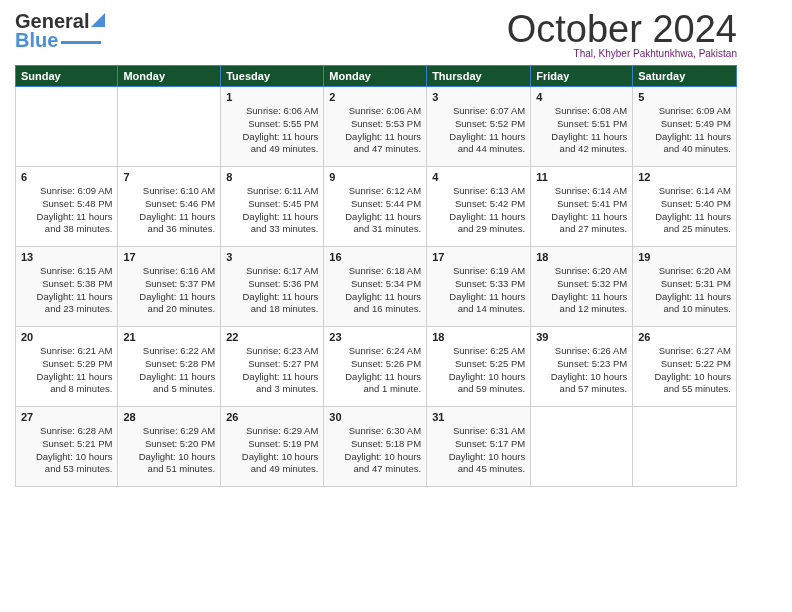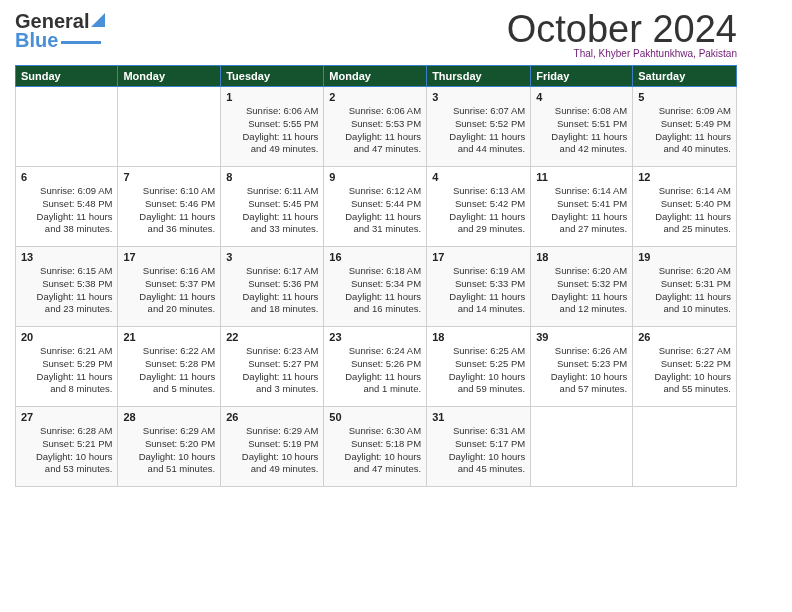--- a/index.html
+++ b/index.html
@@ -234,21 +234,21 @@
           </td>
           <td>
             <div class="cell-date">28</div>
         <div class="cell-info">Sunrise: 6:29 AM<br>Sunset: 5:20 PM<br>Daylight: 10 hours and 51 minutes.</div>
           </td>
           <td>
             <div class="cell-date">26</div>
         <div class="cell-info">Sunrise: 6:29 AM<br>Sunset: 5:19 PM<br>Daylight: 10 hours and 49 minutes.</div>
           </td>
           <td>
-            <div class="cell-date">50</div>
+            <div class="cell-date">30</div>
         <div class="cell-info">Sunrise: 6:30 AM<br>Sunset: 5:18 PM<br>Daylight: 10 hours and 47 minutes.</div>
           </td>
           <td>
             <div class="cell-date">31</div>
         <div class="cell-info">Sunrise: 6:31 AM<br>Sunset: 5:17 PM<br>Daylight: 10 hours and 45 minutes.</div>
           </td>
           <td class="empty-cell"></td>
           <td class="empty-cell"></td>
         </tr>
       </tbody>

